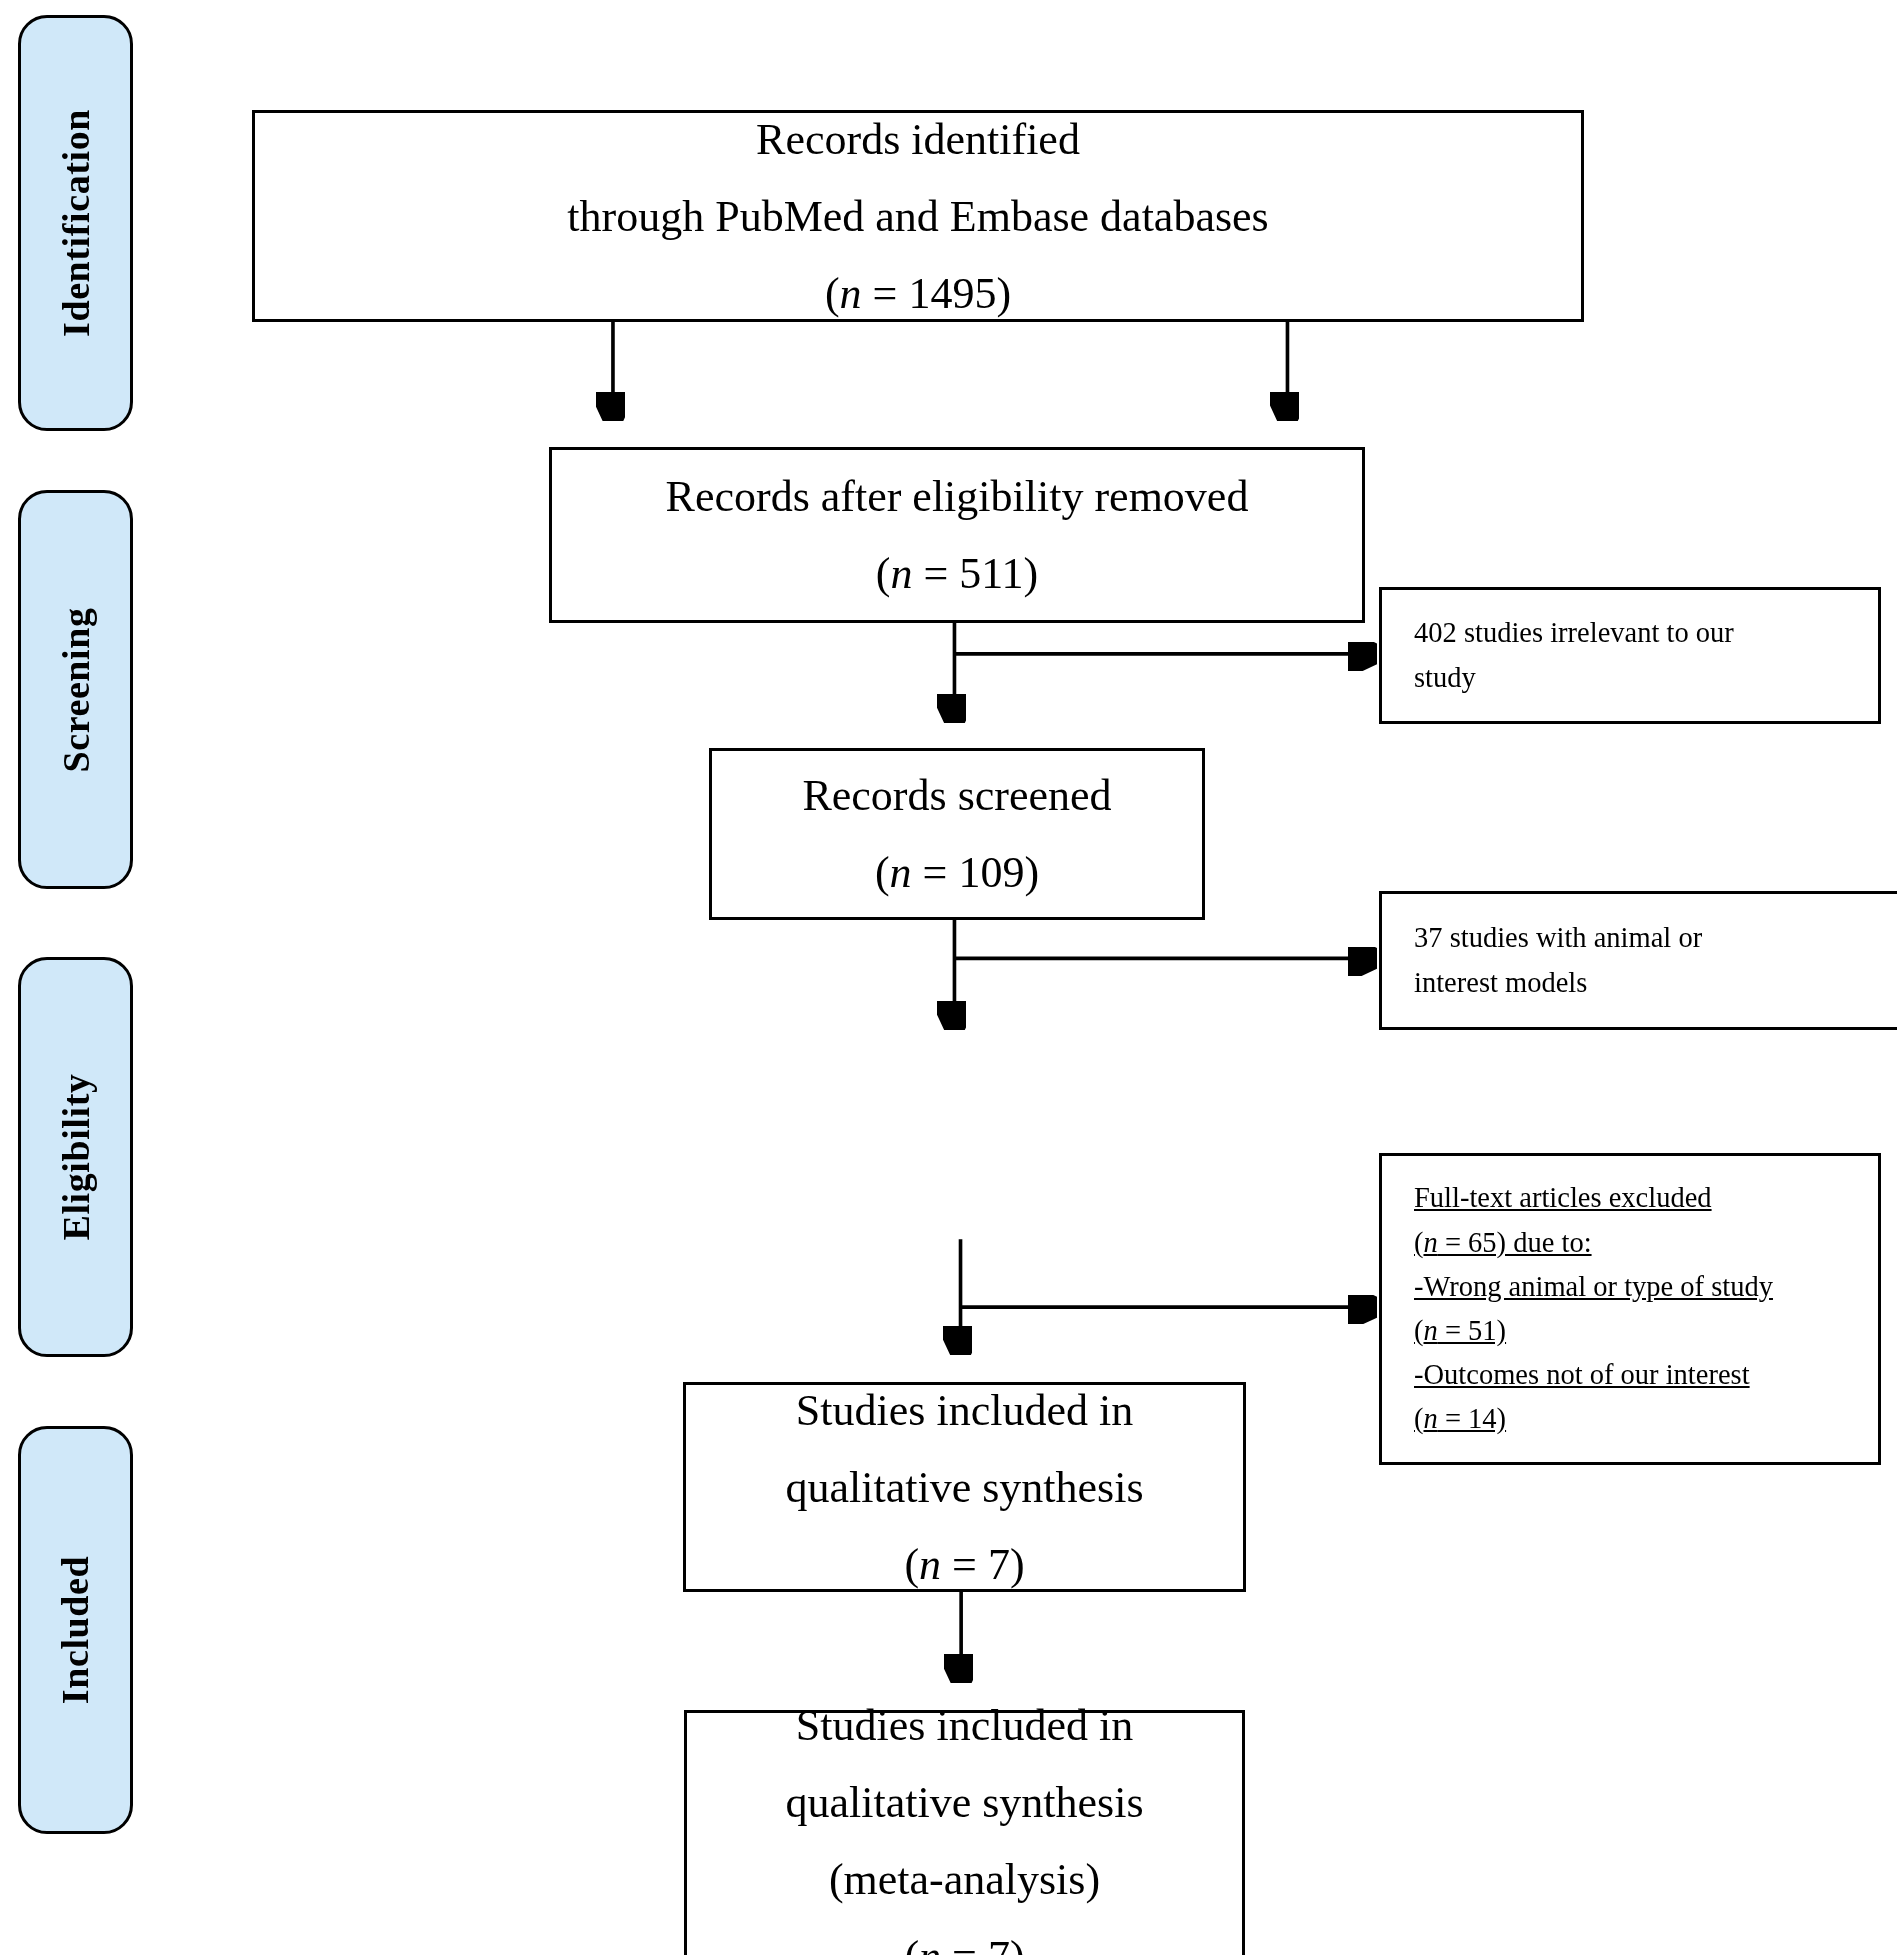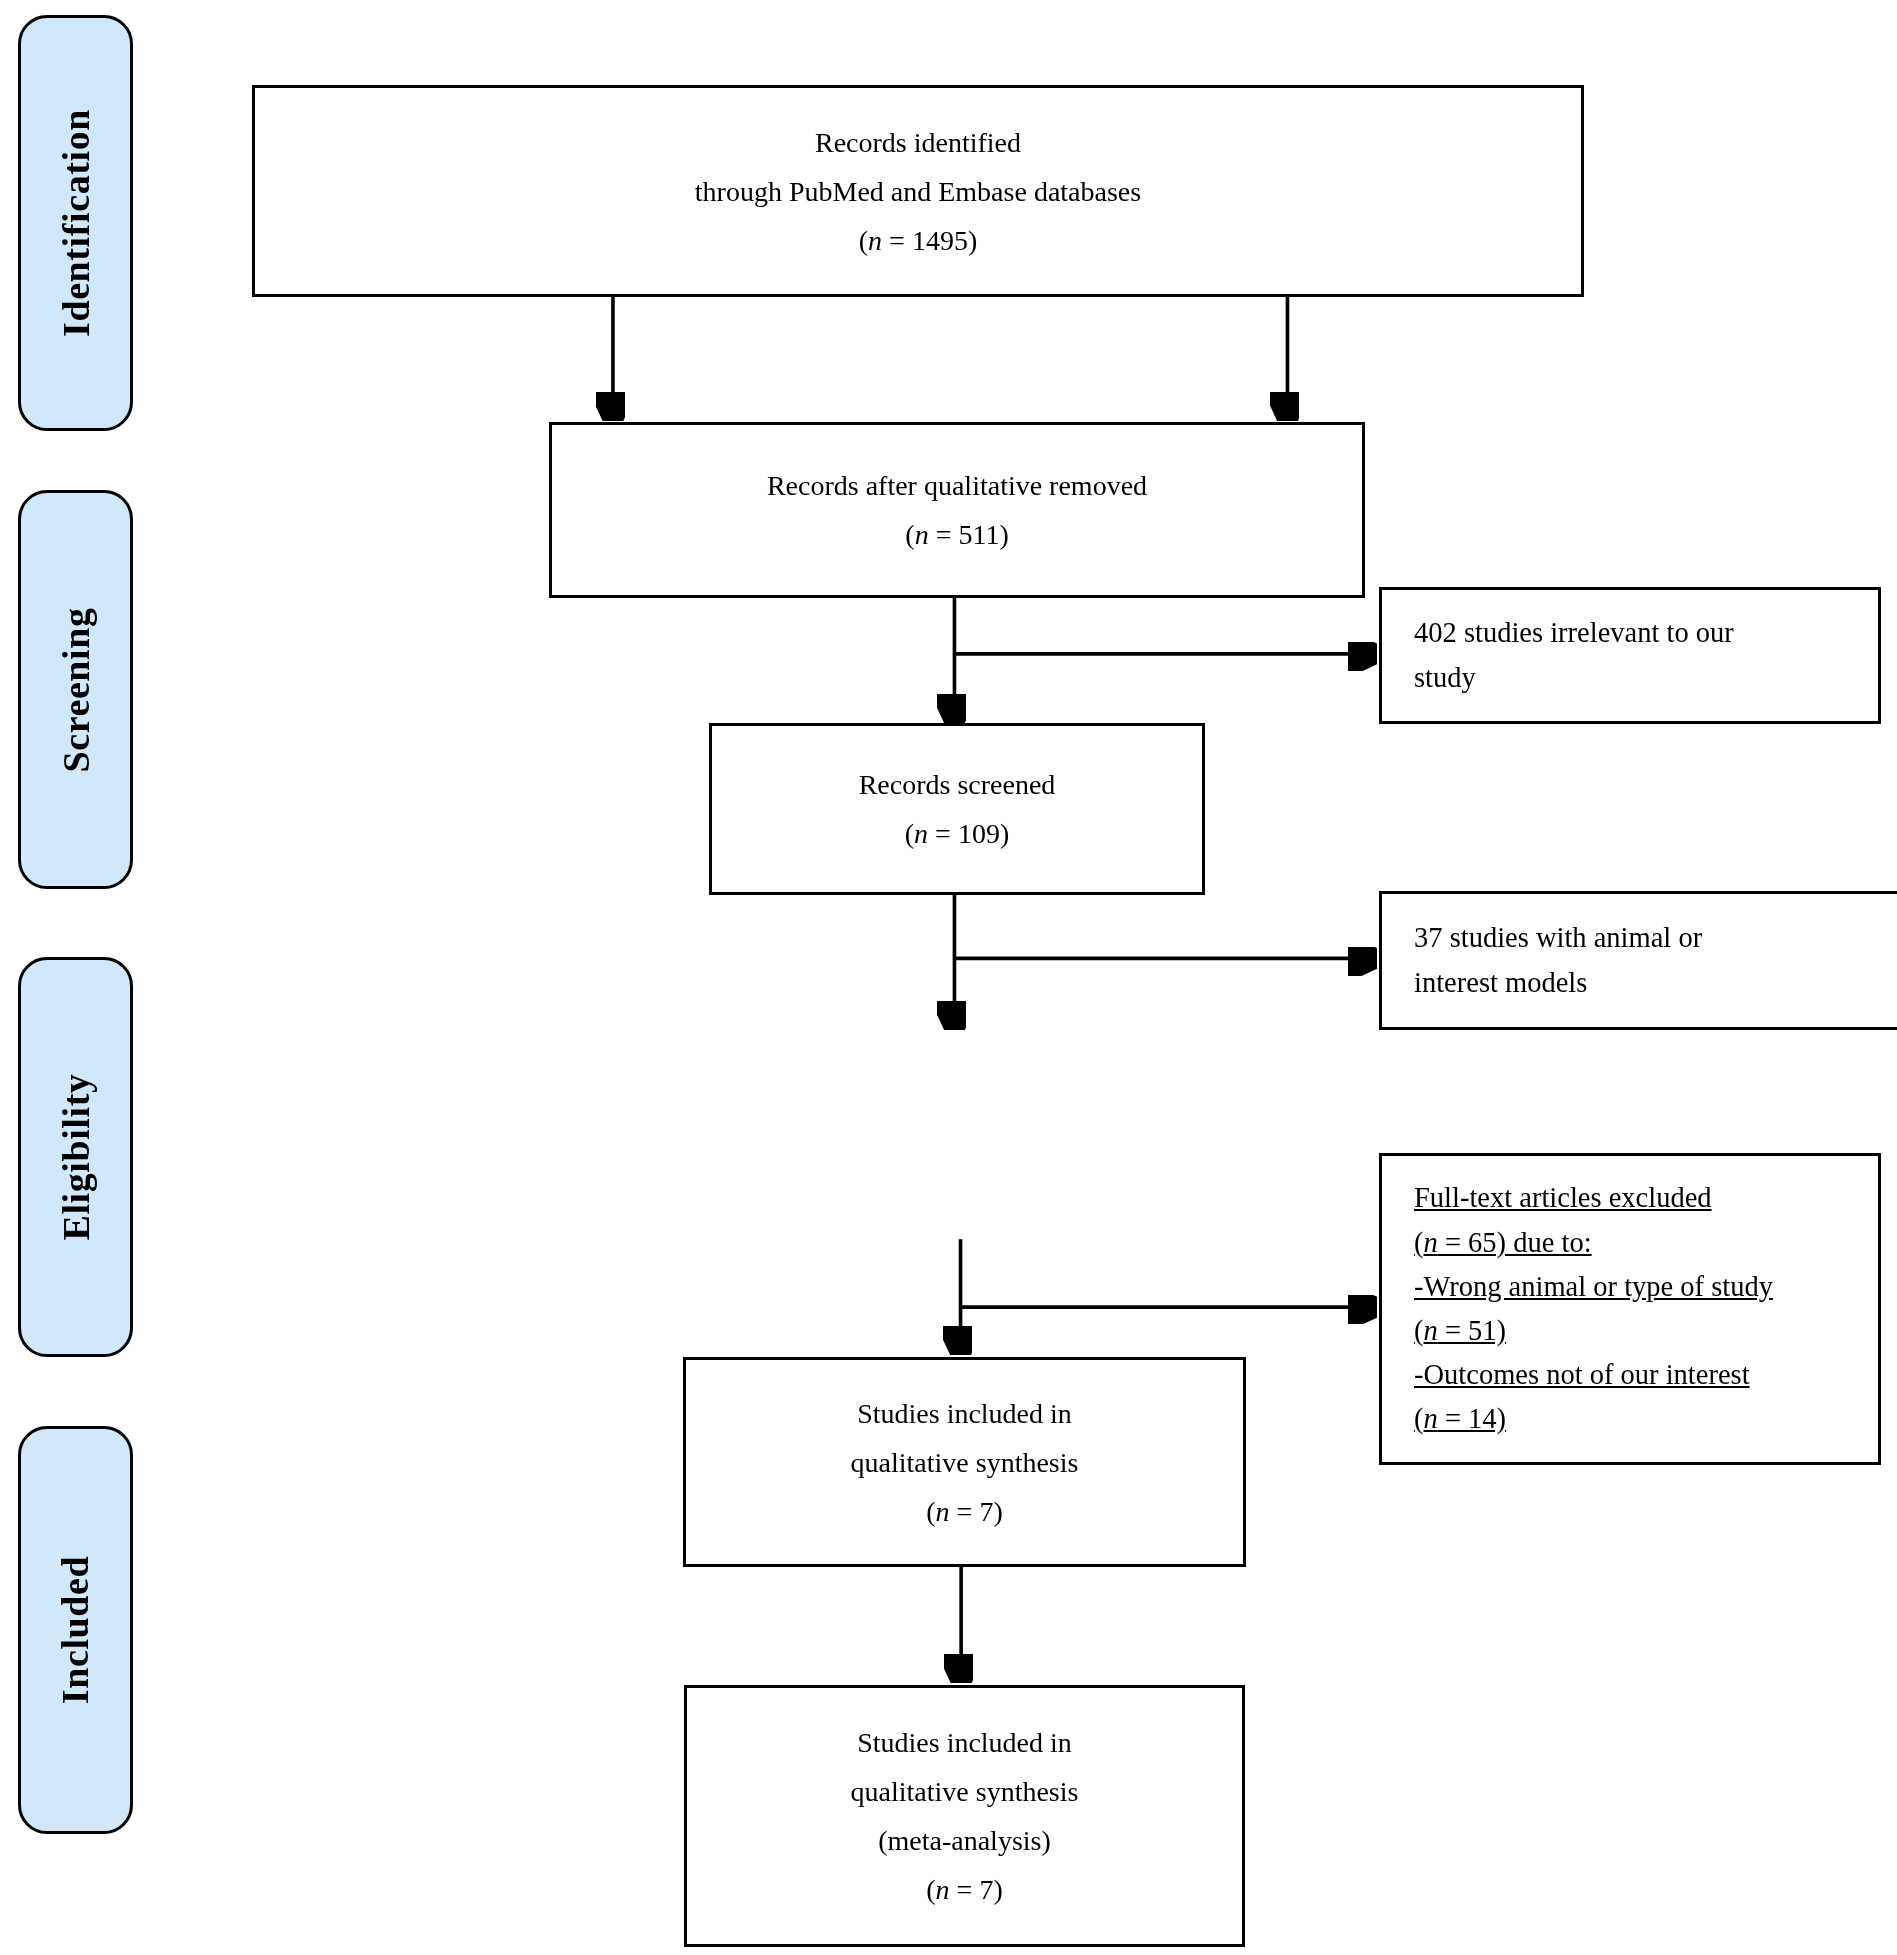--- a/index.html
+++ b/index.html
@@ -56,22 +56,23 @@
     background: #ffffff;
     border: 3.6px solid #000000;
     display: flex;
     flex-direction: column;
     justify-content: center;
     color: #000000;
   }
   .box.main {
     align-items: center;
     text-align: left;
-    font-size: 28px;
+    font-size: 44px;
     line-height: 1.75;
+    margin-top: 25px;
   }
   .box.side {
     align-items: flex-start;
     text-align: left;
     font-size: 28.5px;
     line-height: 1.55;
     padding-left: 32px;
     padding-right: 17px;
     box-sizing: border-box;
     border-width: 3px;
@@ -123,21 +124,21 @@
   <div class="stage" id="stage-included" style="background-color: rgb(208, 232, 249);">
     <span class="stage-text">Included</span>
   </div>
 
   <div class="box main" id="box-identified">
       <div class="line">Records identified</div>
       <div class="line">through PubMed and Embase databases</div>
       <div class="line">(<i>n</i> = 1495)</div>
     </div>
   <div class="box main" id="box-deduplicated">
-      <div class="line">Records after qualitative removed</div>
+      <div class="line">Records after eligibility removed</div>
       <div class="line">(<i>n</i> = 511)</div>
     </div>
   <div class="box main" id="box-screened">
       <div class="line">Records screened</div>
       <div class="line">(<i>n</i> = 109)</div>
     </div>
   <div class="box main" id="box-qualitative">
       <div class="line">Studies included in</div>
       <div class="line">qualitative synthesis</div>
       <div class="line">(<i>n</i> = 7)</div>

